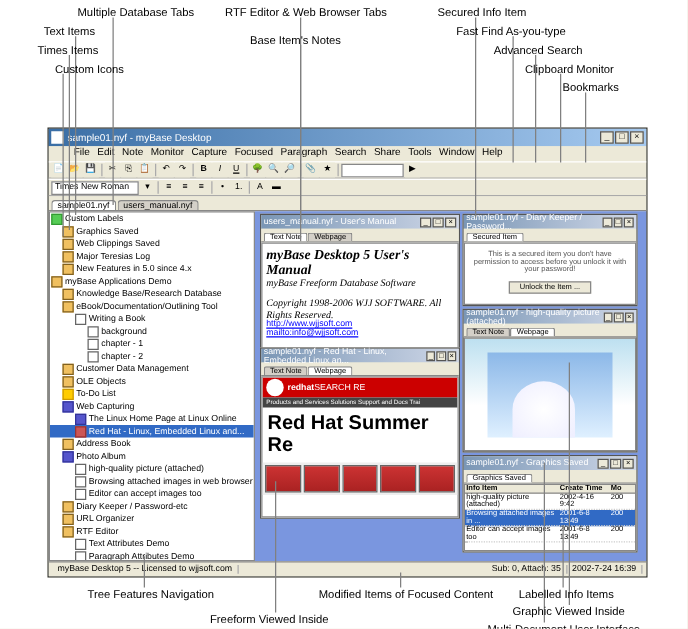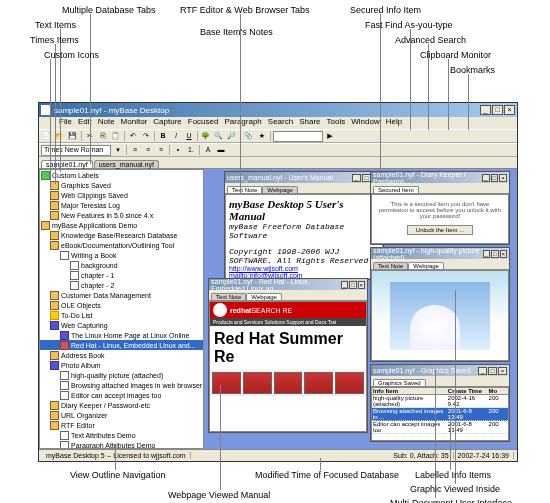--- a/index.html
+++ b/index.html
@@ -58,21 +58,21 @@
 .child-tab.inactive { background: #d4d0c8; }
 .child-content { position: absolute; top: 22px; bottom: 0; left: 0; right: 0; background: #fff; border: 1px solid #888; overflow: hidden; padding: 3px; font-size: 7px; }
 
 
 .statusbar { position: absolute; bottom: 0; left: 0; right: 0; height: 12px; background: #ece9d8; border-top: 1px solid #888; display: flex; align-items: center; font-size: 7px; padding: 0 3px; }
 .statusbar .seg { border-right: 1px solid #aaa; padding: 0 4px; }
 .statusbar .spacer { flex: 1; }
 
 
 .manual-title { font-family: 'Times New Roman', serif; font-size: 11px; font-style: italic; font-weight: bold; }
-.manual-sub { font-family: Liberation Mono, monospace; font-size: 8px; font-style: italic; }
+.manual-sub { font-family: Liberation Serif, serif; font-size: 8px; font-style: italic; }
 .link { color: #00f; text-decoration: underline; }
 
 .redhat-bar { background: #c00; color: #fff; height: 16px; display: flex; align-items: center; padding: 0 3px; font-size: 7px; }
 .redhat-logo { width: 14px; height: 14px; background: #fff; border-radius: 50%; margin-right: 3px; }
 .redhat-menu { background: #444; color: #fff; font-size: 5px; padding: 1px 3px; }
 .redhat-headline { font-family: Arial; font-size: 16px; font-weight: bold; color: #000; padding: 4px; }
 .redhat-imgs { display: flex; gap: 2px; padding: 2px; background: #eee; }
 .redhat-img { width: 30px; height: 22px; background: linear-gradient(#c33, #a22); border: 1px solid #666; }
 
 .secured-content { text-align: center; font-size: 6px; color: #555; padding: 6px 4px; }
@@ -100,24 +100,24 @@
 <div class="callout" style="left:350px;top:5px">Secured Info Item</div>
 <div class="callout" style="left:35px;top:20px">Text Items</div>
 <div class="callout" style="left:200px;top:27px">Base Item's Notes</div>
 <div class="callout" style="left:365px;top:20px">Fast Find As-you-type</div>
 <div class="callout" style="left:30px;top:35px">Times Items</div>
 <div class="callout" style="left:395px;top:35px">Advanced Search</div>
 <div class="callout" style="left:44px;top:50px">Custom Icons</div>
 <div class="callout" style="left:420px;top:50px">Clipboard Monitor</div>
 <div class="callout" style="left:450px;top:65px">Bookmarks</div>
 
-<div class="callout" style="left:70px;top:470px">View Outline Navigation</div>
-<div class="callout" style="left:255px;top:470px">Modified Time of Focused Database</div>
+<div class="callout" style="left:70px;top:470px">Tree Features Navigation</div>
+<div class="callout" style="left:255px;top:470px">Modified Items of Focused Content</div>
 <div class="callout" style="left:415px;top:470px">Labelled Info Items</div>
-<div class="callout" style="left:168px;top:490px">Webpage Viewed Manual</div>
+<div class="callout" style="left:168px;top:490px">Freeform Viewed Inside</div>
 <div class="callout" style="left:410px;top:484px">Graphic Viewed Inside</div>
 <div class="callout" style="left:390px;top:498px">Multi-Document User Interface</div>
 
 <div class="line" style="left:90px;top:14px;width:1px;height:150px"></div>
 <div class="line" style="left:240px;top:14px;width:1px;height:164px"></div>
 <div class="line" style="left:380px;top:14px;width:1px;height:160px"></div>
 <div class="line" style="left:60px;top:29px;width:1px;height:143px"></div>
 <div class="line" style="left:240px;top:36px;width:1px;height:157px"></div>
 <div class="line" style="left:410px;top:29px;width:1px;height:101px"></div>
 <div class="line" style="left:55px;top:44px;width:1px;height:140px"></div>
@@ -317,21 +317,21 @@
           <span>Text Attributes Demo</span>
         </div>
         <div class="tree-item ind2">
           <div class="tree-icon doc"></div>
           <span>Paragraph Attributes Demo</span>
         </div>
       </div>
 
     <div class="child-area">
 
-      <div class="child-win" style="left:20px;top:2px;width:160px;height:109px">
+      <div class="child-win" style="left:4px;top:2px;width:160px;height:109px">
         <div class="child-titlebar">
           <span>users_manual.nyf - User's Manual</span>
           <div class="spacer"></div>
           <div class="cbtn">_</div>
           <div class="cbtn">□</div>
           <div class="cbtn">×</div>
         </div>
         <div class="child-tabs">
           <div class="child-tab">Text Note</div>
           <div class="child-tab inactive">Webpage</div>
@@ -375,21 +375,21 @@
           <div class="child-tab inactive">Text Note</div>
           <div class="child-tab">Webpage</div>
         </div>
         <div class="child-content photo-content">
           <div class="photo-img">
             <div class="photo-tree"></div>
           </div>
         </div>
       </div>
 
-      <div class="child-win" style="left:4px;top:109px;width:160px;height:155px">
+      <div class="child-win" style="left:4px;top:109px;width:160px;height:137px">
         <div class="child-titlebar">
           <span>sample01.nyf - Red Hat - Linux, Embedded Linux an...</span>
           <div class="spacer"></div>
           <div class="cbtn">_</div>
           <div class="cbtn">□</div>
           <div class="cbtn">×</div>
         </div>
         <div class="child-tabs">
           <div class="child-tab inactive">Text Note</div>
           <div class="child-tab">Webpage</div>

